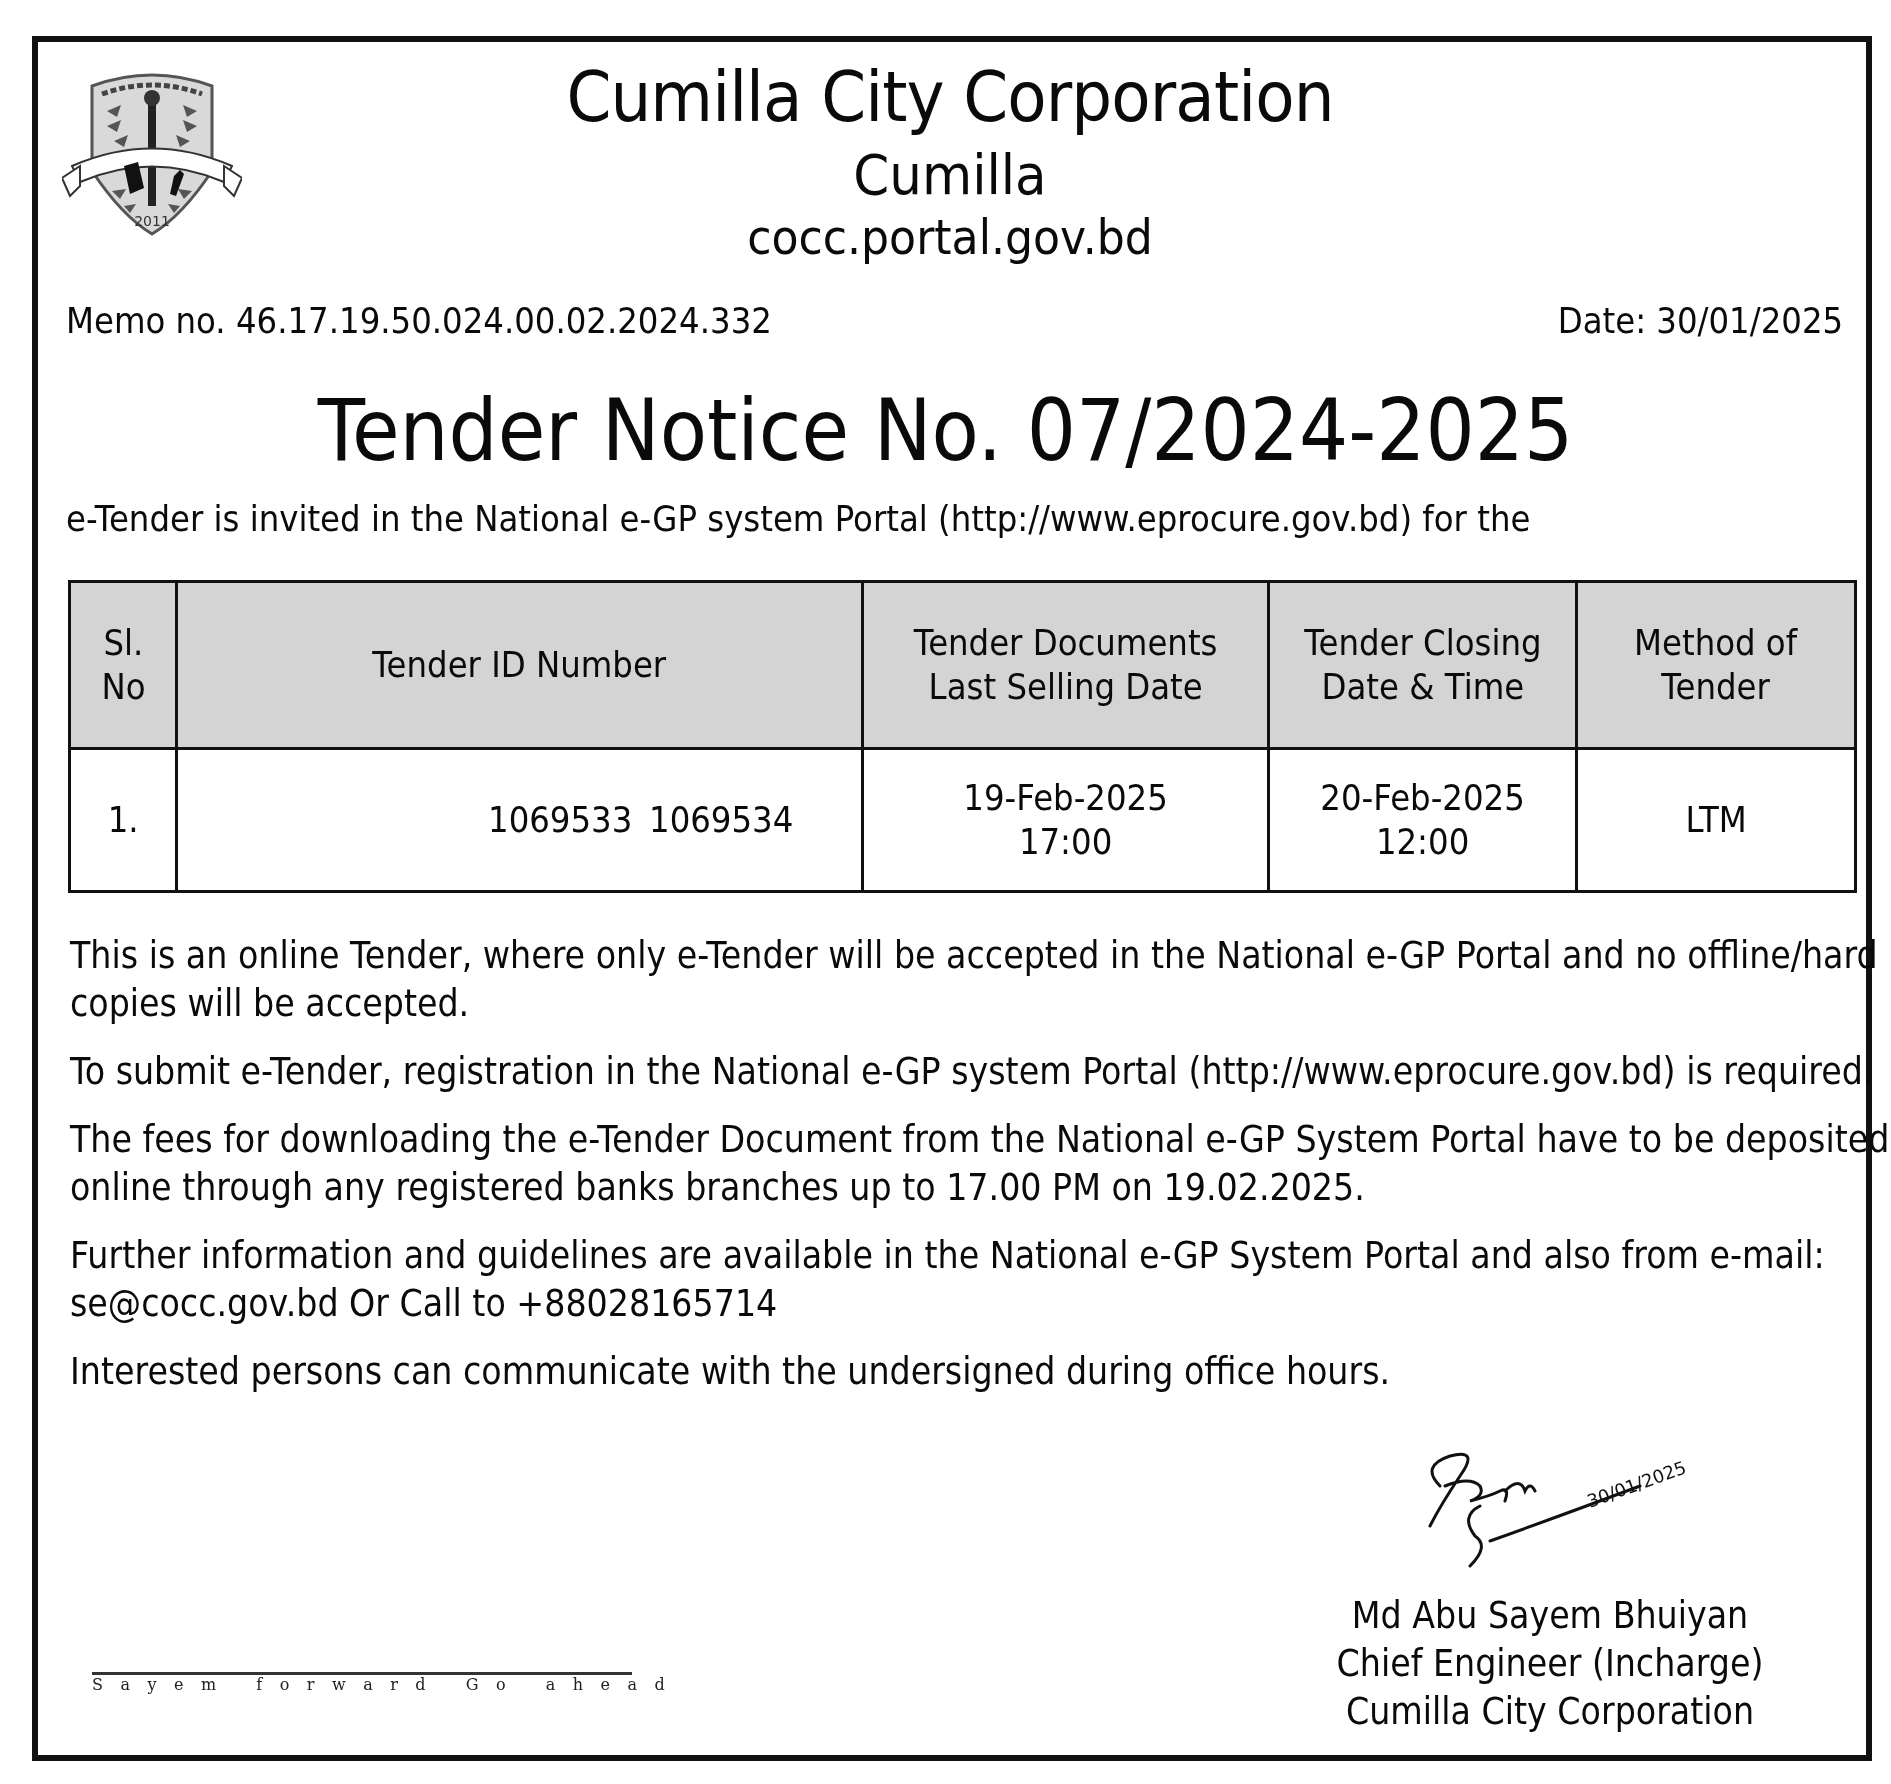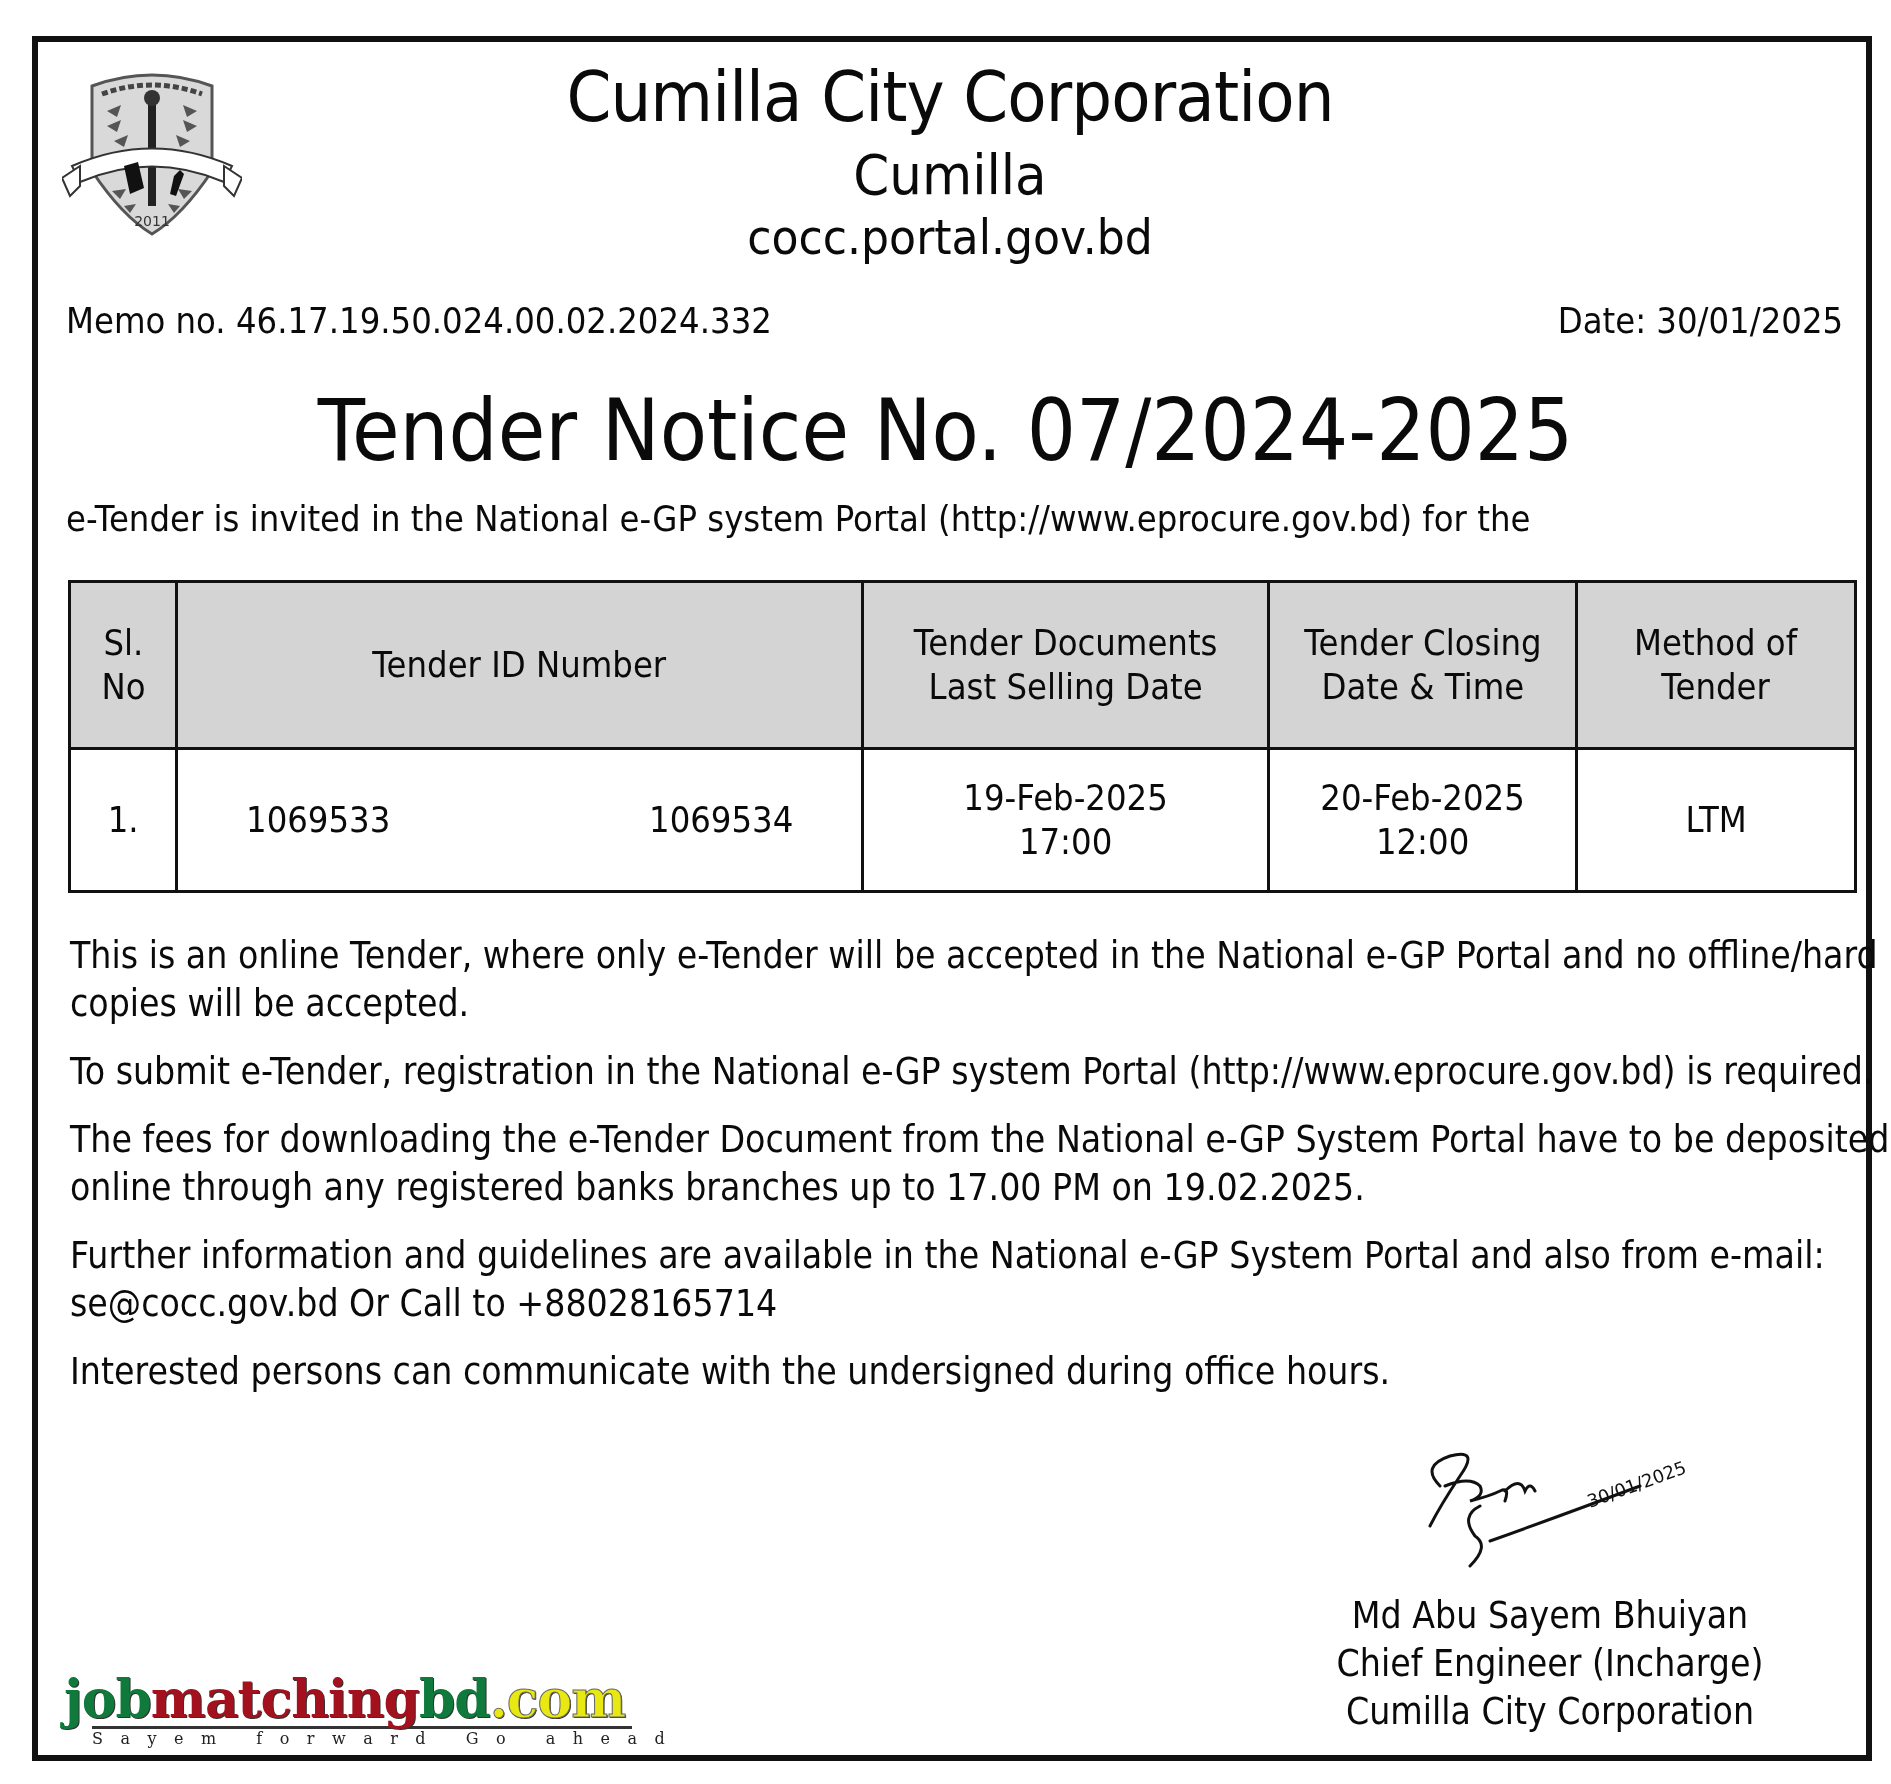--- a/index.html
+++ b/index.html
@@ -117,21 +117,21 @@
     table.tender td {
       background: #fff;
       height: 140px;
     }
     .cell-inner {
       display: inline-block;
       transform: scaleX(0.9);
     }
     .ids {
       display: flex;
-      justify-content: space-between;
+      justify-content: flex-end;
       padding: 0 60px;
     }
     .paras {
       position: absolute;
       left: 70px;
       top: 932px;
       width: 1900px;
       transform-origin: left top;
       transform: scaleX(0.9);
     }
@@ -317,18 +317,15 @@
   <text x="180" y="62" font-size="18" fill="#111" transform="rotate(-20 180 62)" font-family="DejaVu Sans, sans-serif">30/01/2025</text>
 </svg>
 
 <div class="signer">
   <div>Md Abu Sayem Bhuiyan</div>
   <div>Chief Engineer (Incharge)</div>
   <div>Cumilla City Corporation</div>
 </div>
 
 <div class="watermark">
-  <div class="wm-text">
-    <span class="wm-green">job</span><span class="wm-red">matching</span><span class="wm-green">bd</span><span class="wm-yellow">.com</span>
-  </div>
   <div class="wm-rule"></div>
   <div class="wm-tagline">Sayem forward Go ahead</div>
 </div>
 
 </body></html>

